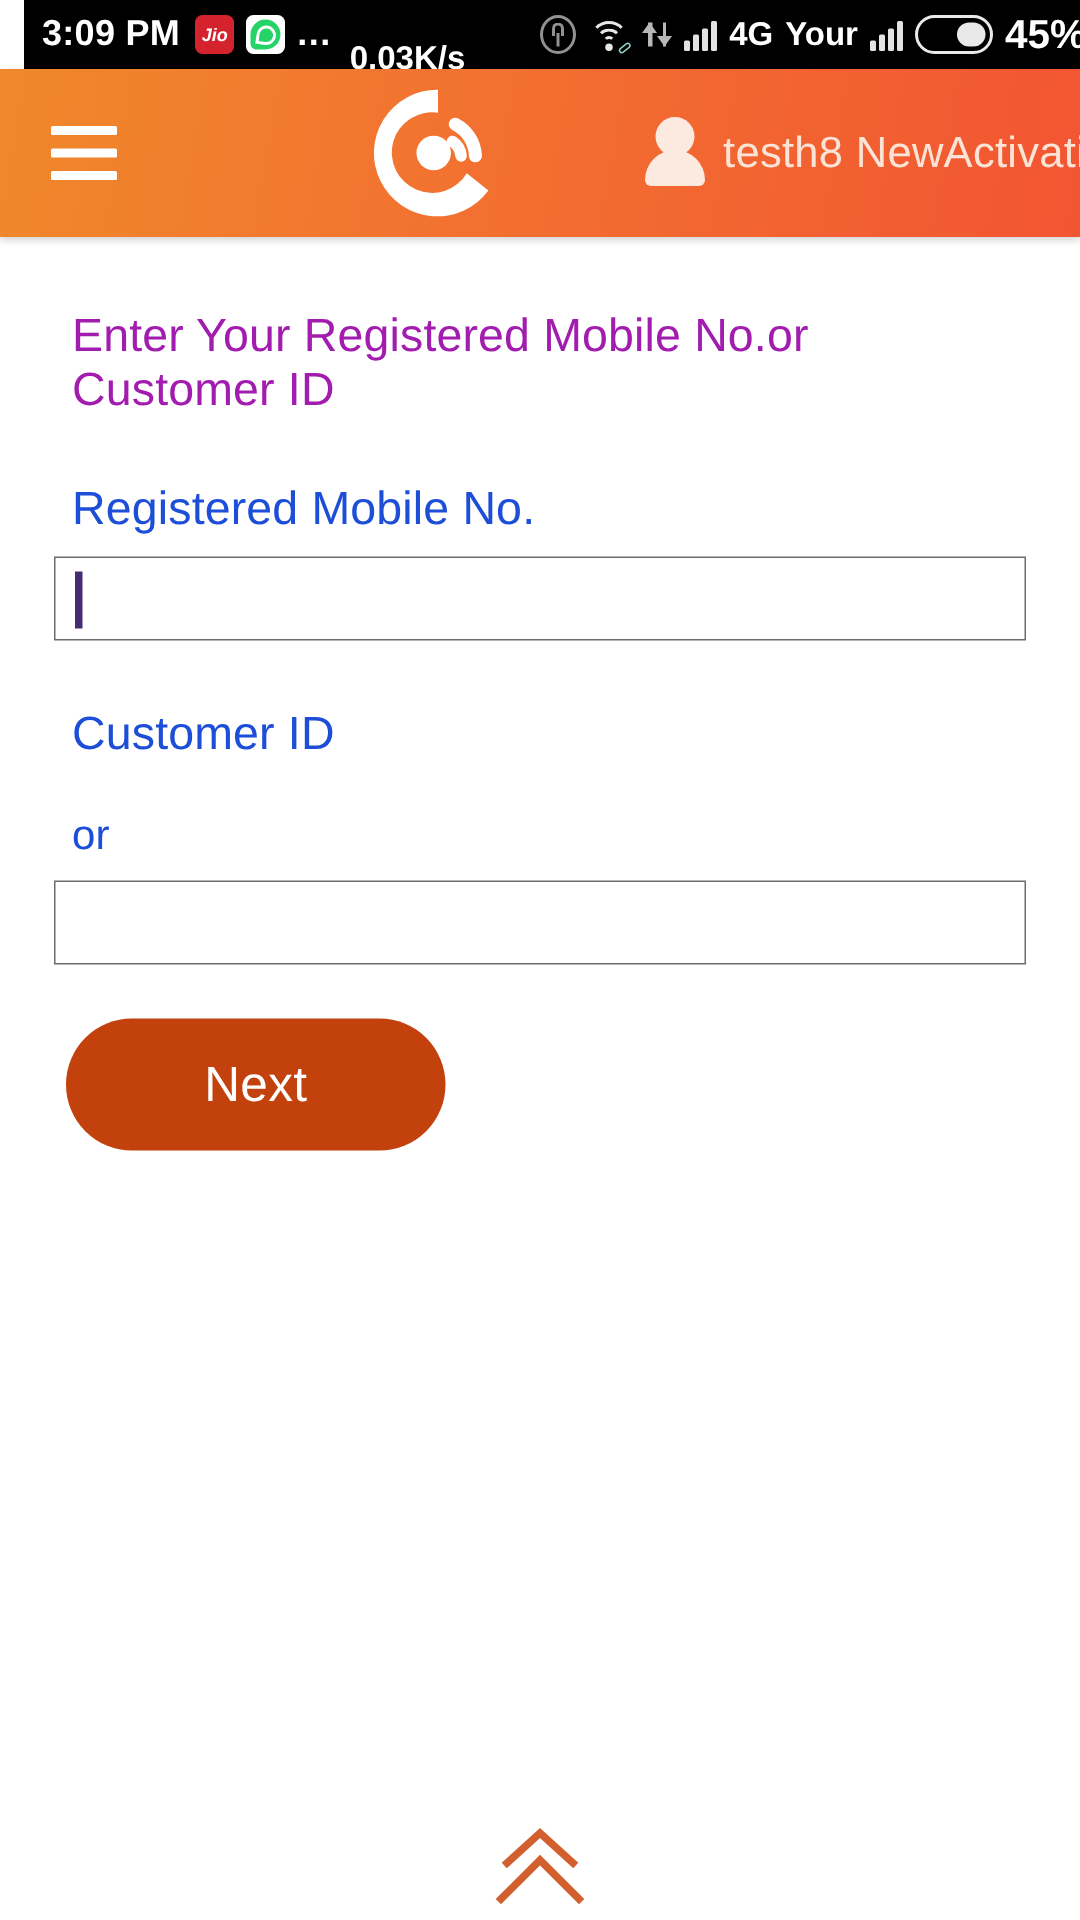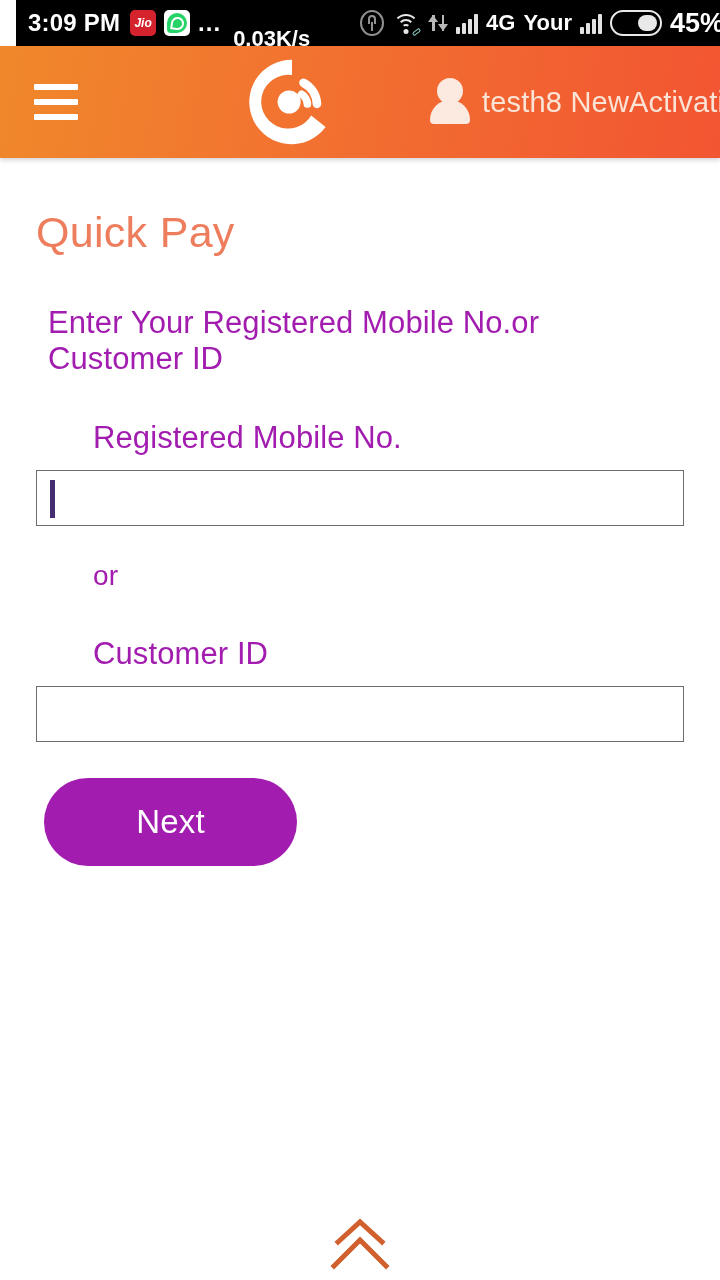--- a/index.html
+++ b/index.html
@@ -117,33 +117,33 @@
   .page-title{
     color:#ED7D5C; font-size:43px; font-weight:normal;
     margin:50px 0 0 36px; letter-spacing:.3px;
   }
   .form{ margin:48px 36px 0 48px; }
   .form-heading{
     color:#a21caf; font-size:31px; line-height:1.15; font-weight:normal;
     max-width:620px; letter-spacing:.1px;
   }
   .field-label{
-    color:#a21caf; font-size:31px; margin-top:44px; letter-spacing:.1px;margin-left:45px;
+    color:#1d4ed8; font-size:31px; margin-top:44px; letter-spacing:.1px;
   }
   .field-label.small{ font-size:28px; margin-top:34px; }
   .textbox{
     margin-left:-12px; width:648px; height:56px; margin-top:14px;
     border:1.5px solid #6d6d6d; background:#fff; position:relative;
   }
   .textbox .caret{
     position:absolute; left:13px; top:9px; width:5px; height:38px; background:#452D72;
   }
   .btn-next{
     margin:36px 0 0 -4px; width:253px; height:88px; border:none; border-radius:44px;
-    background:#a21caf; color:#fff; font-size:33px; font-family:"Liberation Sans", sans-serif;
+    background:#c2410c; color:#fff; font-size:33px; font-family:"Liberation Sans", sans-serif;
     cursor:pointer; letter-spacing:.2px;
   }
 
   
   .scroll-up{ position:absolute; left:50%; transform:translateX(-50%); bottom:8px;
     width:64px; height:56px; cursor:pointer; }
 </style>
 </head>
 <body>
 
@@ -228,35 +228,34 @@
       <div class="avatar">
         <div class="head"></div>
           <div class="body"></div>
       </div>
       <div class="user-name">testh8 NewActivation</div>
     </div>
   </div>
 
   <div class="page">
 
-    <h1 class="page-title">Quick Pay</h1>
 
     <div class="form">
 
       <div class="form-heading">Enter Your Registered Mobile No.or Customer ID</div>
 
       <div class="field-label">Registered Mobile No.</div>
 
       <div class="textbox">
         <div class="caret"></div>
       </div>
 
+      <div class="field-label">Customer ID</div>
+
       <div class="field-label small">or</div>
-
-      <div class="field-label">Customer ID</div>
 
       <div class="textbox"></div>
 
       <button class="btn-next">Next</button>
     </div>
   </div>
 
   <svg class="scroll-up" viewBox="0 0 64 56">
     <path d="M10 26 L32 6 L54 26" stroke="#D2602F" stroke-width="5" fill="none" stroke-linecap="square"></path>
     <path d="M6 50 L32 24 L58 50" stroke="#D2602F" stroke-width="5" fill="none" stroke-linecap="square"></path>

